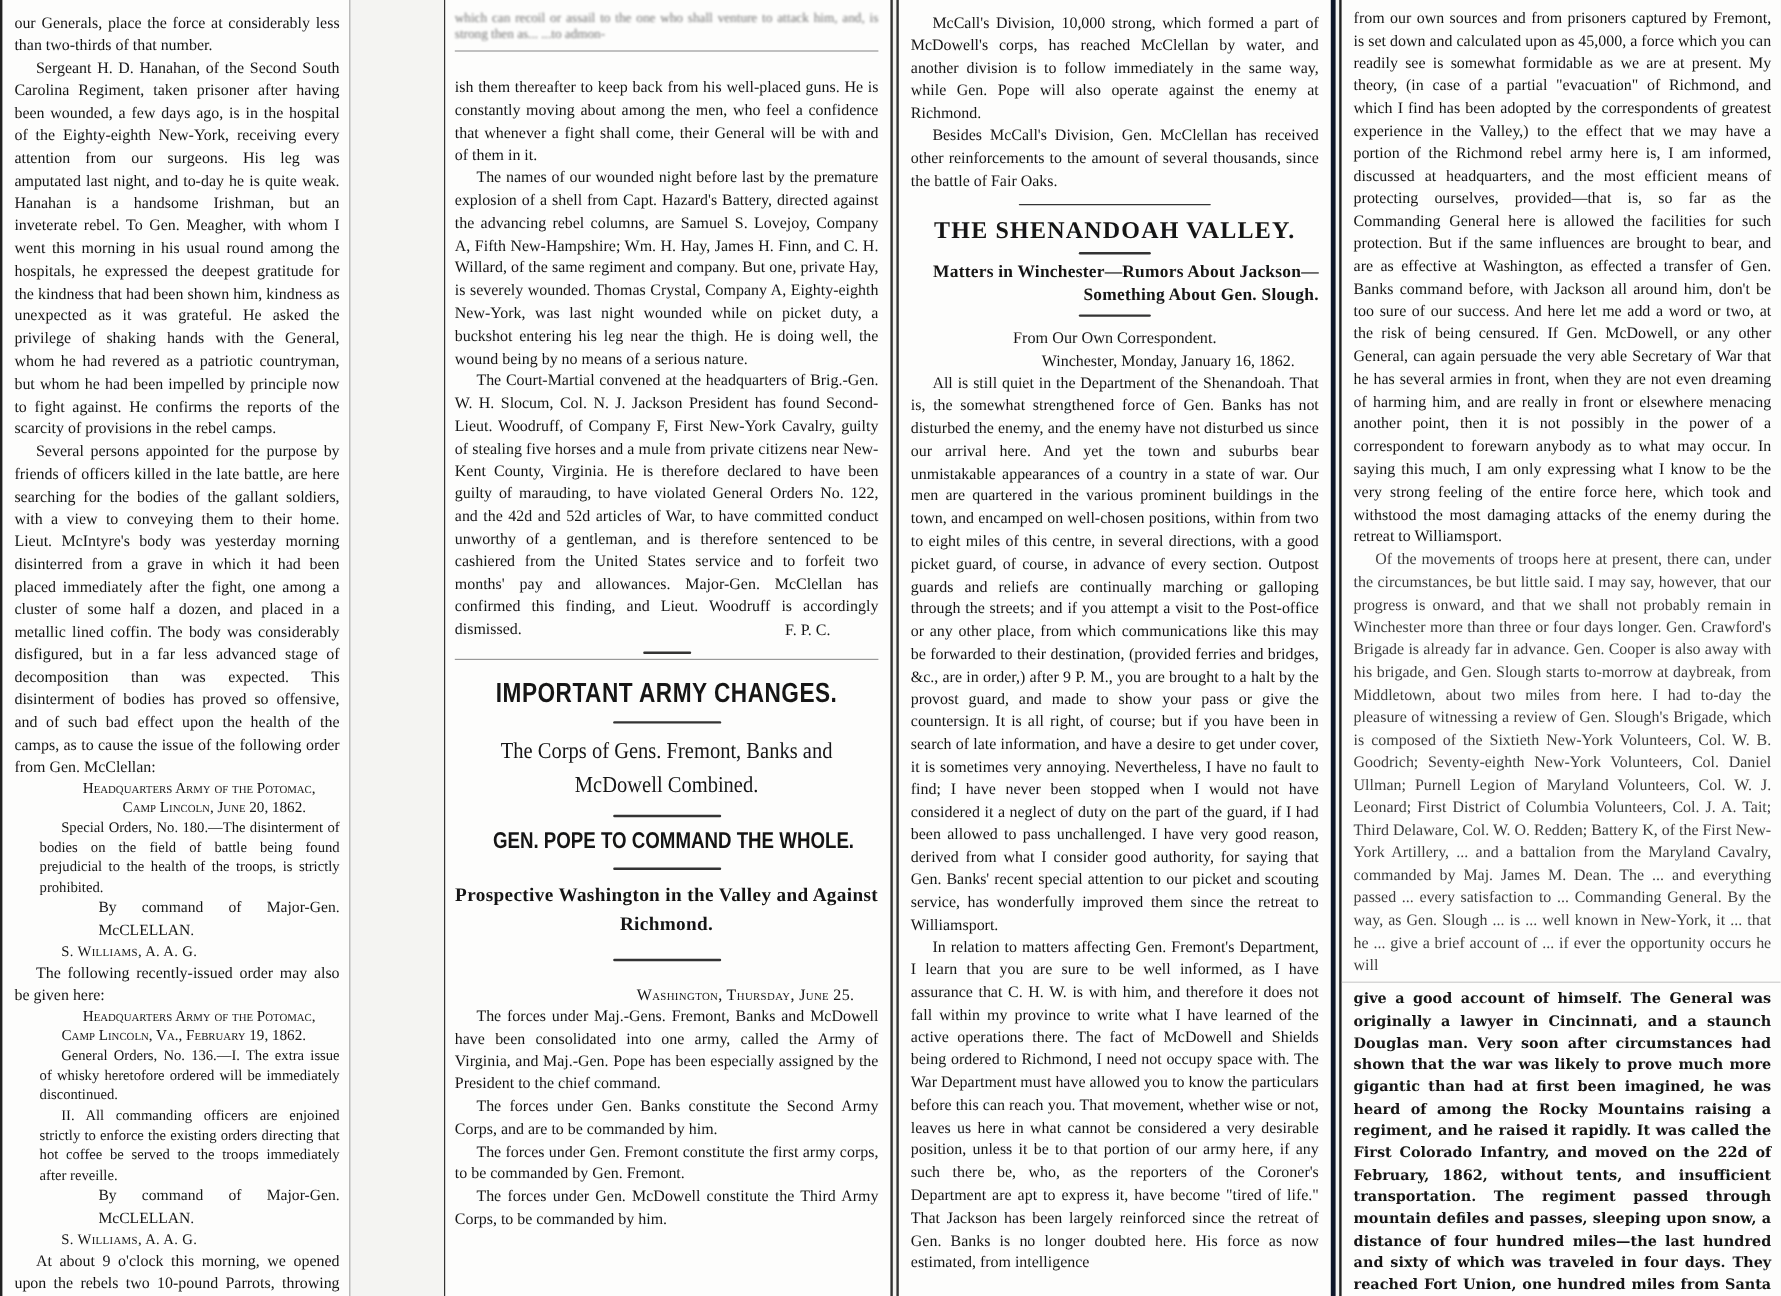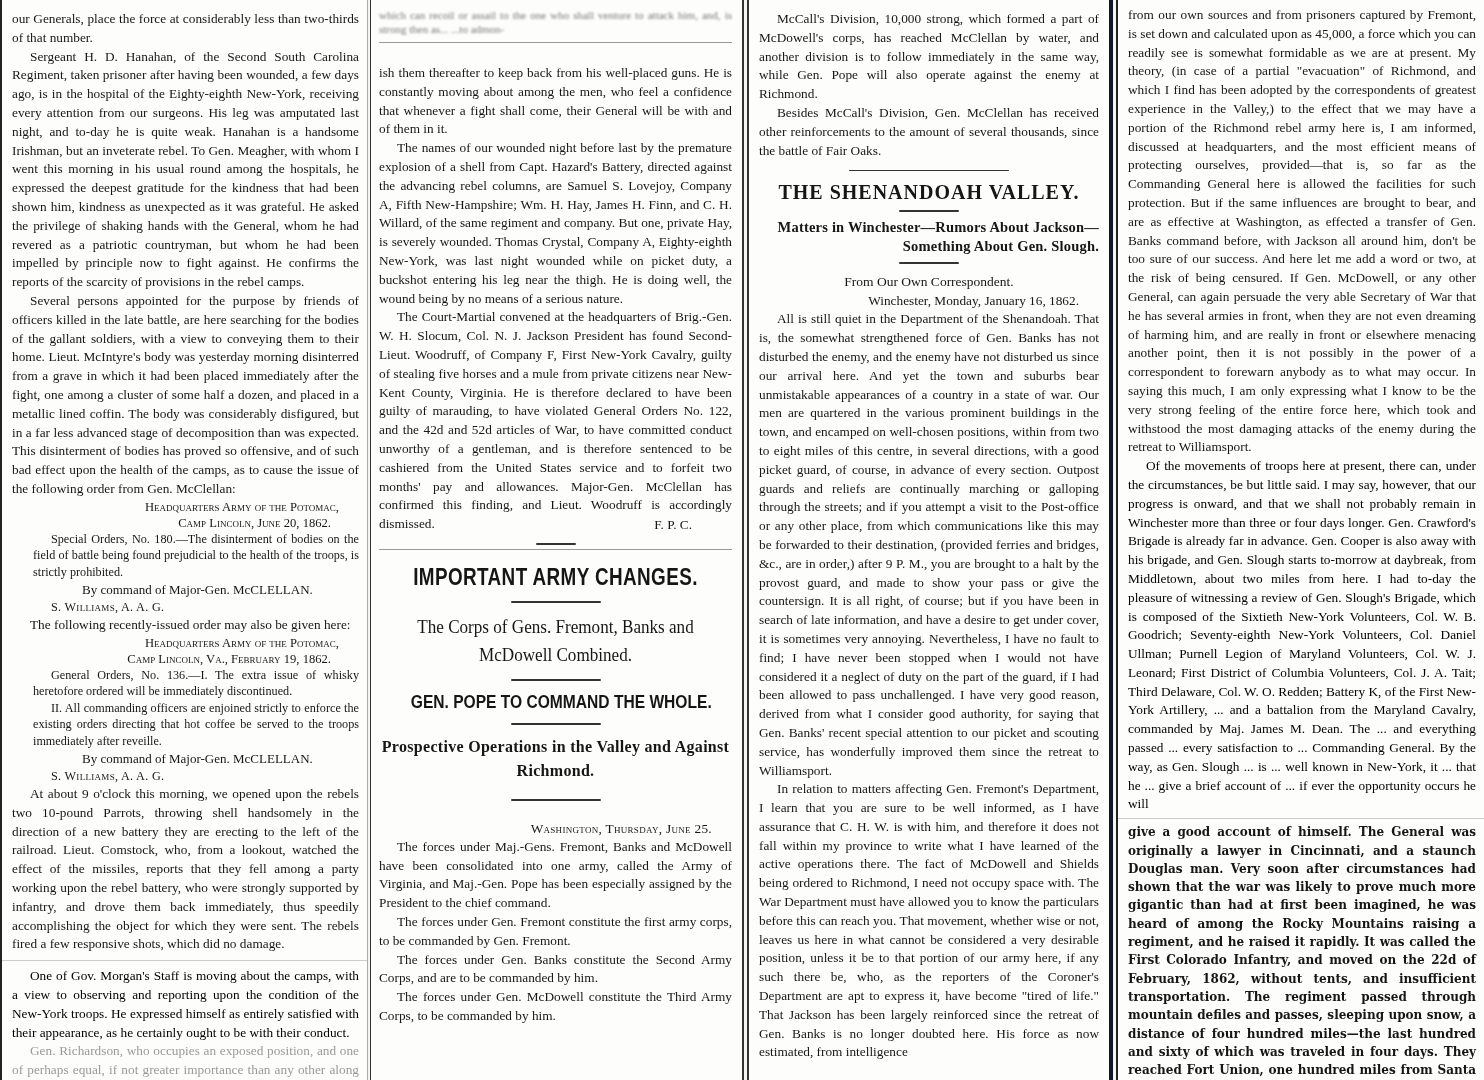--- a/index.html
+++ b/index.html
@@ -7,32 +7,32 @@
     width:1484px; height:1080px; overflow:hidden;
     background:#f4f4f2;
     font-family:"Liberation Serif", "DejaVu Serif", serif;
     color:#161616;
   }
   .page { position:relative; width:1484px; height:1080px; }
   .col {
     position:absolute; top:0; height:1080px; box-sizing:border-box;
     background:#fdfdfc; overflow:hidden;
   }
-  .col.c1 { left:0; width:368px; border-left:2px solid #222; border-right:1px solid #aaa; padding:10px 8px 0 10px; }
+  .col.c1 { left:0; width:292px; border-left:2px solid #222; border-right:1px solid #aaa; padding:10px 8px 0 10px; }
   .col.c2 { left:370px; width:374px; border-left:1px solid #333; border-right:2px solid #333; padding:0 10px 0 8px; }
   .col.c3 { left:747px; width:366px; border-left:2px solid #333; border-right:4px solid #0f172a; padding:10px 10px 0 10px; }
   .col.c4 { left:1116px; width:368px; border-left:2px solid #222; padding:6px 8px 2px 10px; }
   p { margin:0; font-size:13.3px; line-height:18.8px; text-align:justify; hyphens:manual; }
   p.ind { text-indent:18px; }
   .sc { font-variant:small-caps; letter-spacing:0.3px; }
   .order { font-size:12.2px; line-height:16.6px;margin-left:21px; }
   .hq { text-align:right; padding-right:20px; font-size:12.6px; line-height:16px; font-variant:small-caps; }
   .hq2 { text-align:right; padding-right:28px; font-size:12.6px; line-height:16px; font-variant:small-caps; }
   .sign { padding-left:70px; font-size:13px; }
-  .faded { color:#000000; filter:blur(0.4px); }
+  .faded { color:#404040; filter:blur(0.4px); }
   .veryfaded { color:#9a9a9a; filter:blur(0.7px); }
   .topfade { color:#777; filter:blur(0.9px); font-size:11px; line-height:14px; margin:8px 0 6px 0; }
   .sep { border-top:1px solid #ccc; margin:6px -10px 6px -10px; }
   .rule { width:90px; height:2px; background:#333; margin:10px auto; border-radius:1px; }
   .rule.w { width:160px; }
   .h1 { font-family:"Liberation Sans", "DejaVu Sans", sans-serif; font-weight:bold; font-size:23px; letter-spacing:0.5px; text-align:center; margin:14px 0 6px; transform:scaleX(0.82); transform-origin:center; white-space:nowrap; }
   .h2 { text-align:center; font-size:19px; line-height:28px; transform:scaleX(0.9); }
   .h3 { font-family:"Liberation Sans", "DejaVu Sans", sans-serif; font-weight:bold; font-size:19px; text-align:center; transform:scaleX(0.82); white-space:nowrap; }
   .h4 { text-align:center; font-weight:bold; font-size:16px; line-height:24px; letter-spacing:0.3px; }
   .h5 { font-family:"Liberation Serif", serif; font-weight:bold; font-size:20px; letter-spacing:1px; text-align:center; margin:6px 0 2px; }
@@ -78,26 +78,26 @@
     <p class="ind">The Court-Martial convened at the headquarters of Brig.-Gen. W. H. Slocum, Col. N. J. Jackson President has found Second-Lieut. Woodruff, of Company F, First New-York Cavalry, guilty of stealing five horses and a mule from private citizens near New-Kent County, Virginia. He is therefore declared to have been guilty of marauding, to have violated General Orders No. 122, and the 42d and 52d articles of War, to have committed conduct unworthy of a gentleman, and is therefore sentenced to be cashiered from the United States service and to forfeit two months' pay and allowances. Major-Gen. McClellan has confirmed this finding, and Lieut. Woodruff is accordingly dismissed.</p>
     <p class="initials" style="margin-top:-18px">F. P. C.</p>
     <div class="rule" style="width:40px;margin:8px auto 4px"></div>
     <div class="box"></div>
     <div class="h1">IMPORTANT ARMY CHANGES.</div>
     <div class="rule"></div>
     <div class="h2">The Corps of Gens. Fremont, Banks and McDowell Combined.</div>
     <div class="rule"></div>
     <div class="h3">GEN. POPE TO COMMAND THE WHOLE.</div>
     <div class="rule"></div>
-    <div class="h4">Prospective Operations in the Valley and Against Richmond.</div>
+    <div class="h4">Prospective Washington in the Valley and Against Richmond.</div>
     <div class="rule" style="margin:16px auto 18px"></div>
     <div class="dateline sc">Washington, Thursday, June 25.</div>
     <p class="ind">The forces under Maj.-Gens. Fremont, Banks and McDowell have been consolidated into one army, called the Army of Virginia, and Maj.-Gen. Pope has been especially assigned by the President to the chief command.</p>
+    <p class="ind">The forces under Gen. Banks constitute the Second Army Corps, and are to be commanded by him.</p>
     <p class="ind">The forces under Gen. Fremont constitute the first army corps, to be commanded by Gen. Fremont.</p>
-    <p class="ind">The forces under Gen. Banks constitute the Second Army Corps, and are to be commanded by him.</p>
     <p class="ind">The forces under Gen. McDowell constitute the Third Army Corps, to be commanded by him.</p>
   </div>
 
   <div class="col c3">
     <p class="ind">McCall's Division, 10,000 strong, which formed a part of McDowell's corps, has reached McClellan by water, and another division is to follow immediately in the same way, while Gen. Pope will also operate against the enemy at Richmond.</p>
     <p class="ind">Besides McCall's Division, Gen. McClellan has received other reinforcements to the amount of several thousands, since the battle of Fair Oaks.</p>
     <div class="rule w" style="height:1px"></div>
     <div class="h5">THE SHENANDOAH VALLEY.</div>
     <div class="rule" style="width:60px;margin:6px auto"></div>
     <div class="h6">Matters in Winchester—Rumors About Jackson—Something About Gen. Slough.</div>

